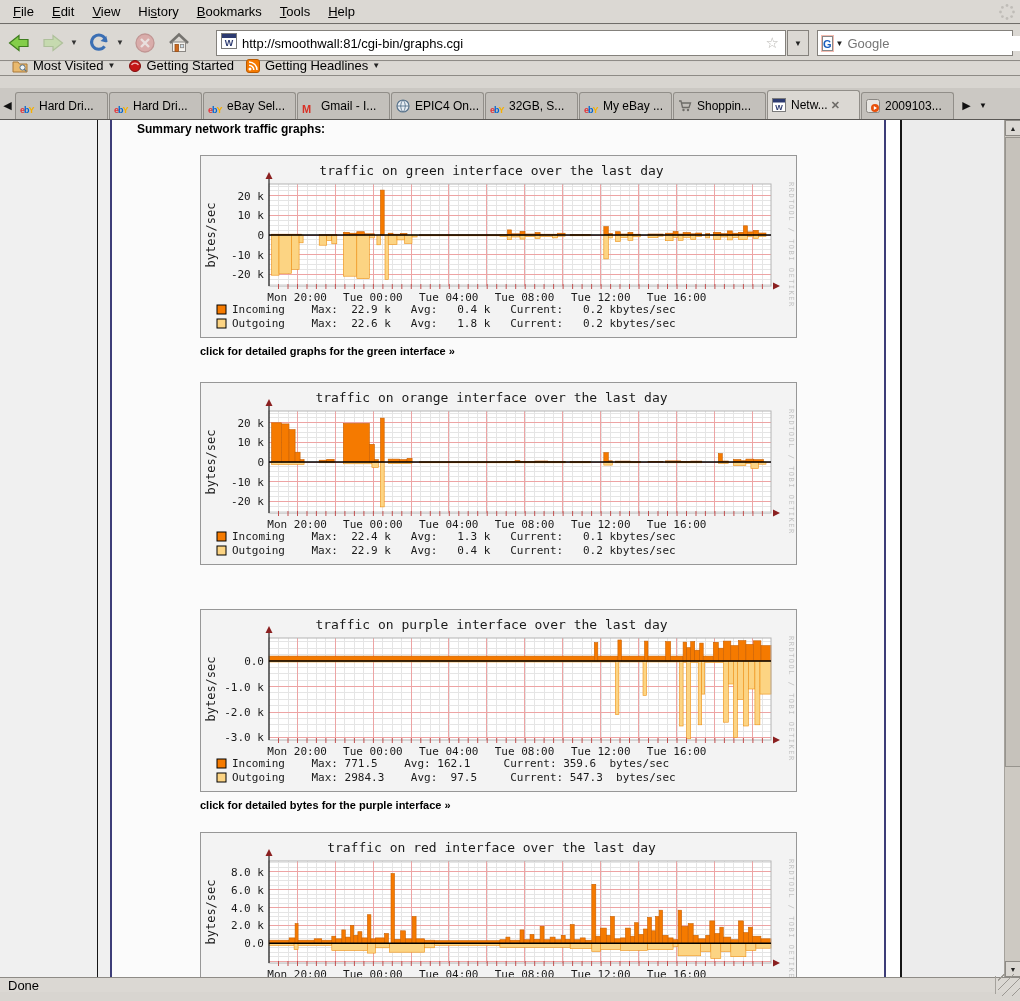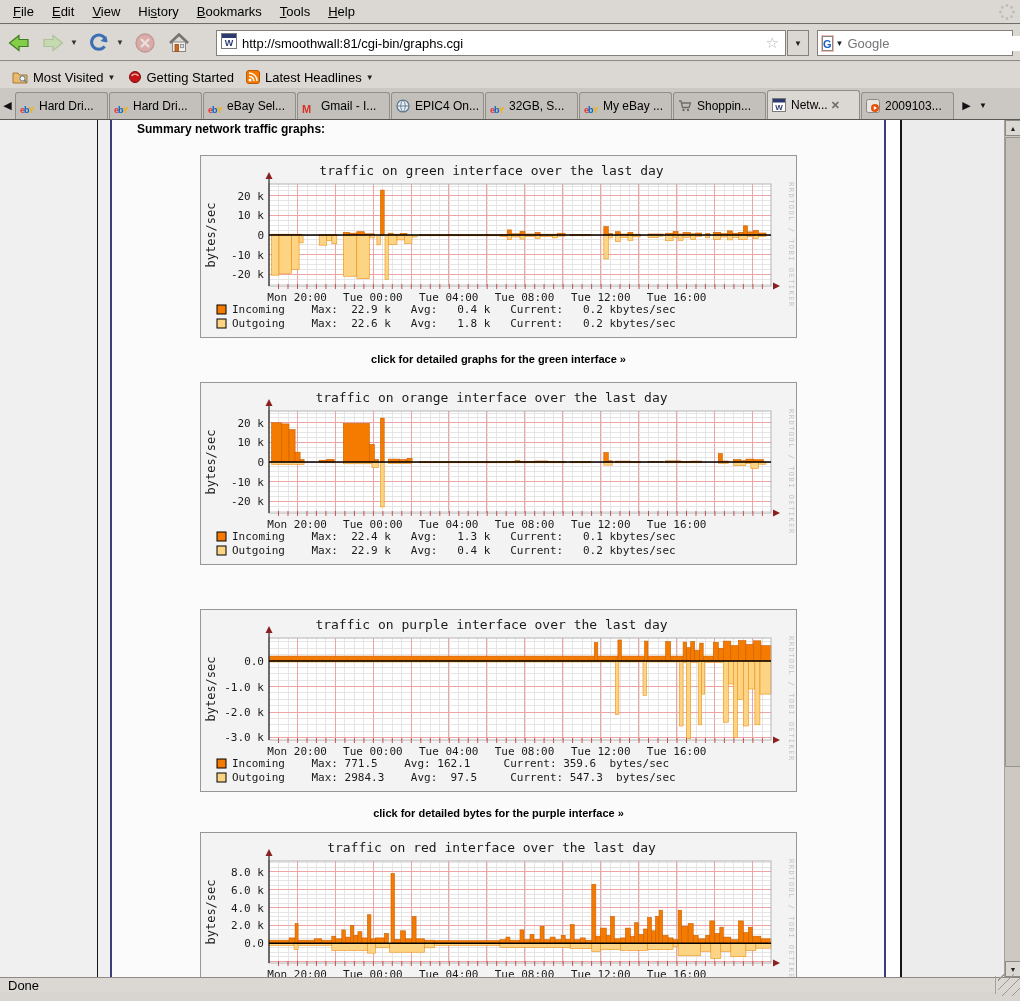--- a/index.html
+++ b/index.html
@@ -29,22 +29,22 @@
               border:1px solid #84817c; display:flex; align-items:center; justify-content:center; font-size:8px; color:#222; }
   .searchbox { position:absolute; left:817px; top:5px; width:196px; height:26px; background:#fff;
                border:1px solid #84817c; display:flex; align-items:center; }
   .searchbox .gicon { width:15px; height:15px; border:1px solid #888; margin-left:4px; font-weight:bold;
                       font-size:11px; color:#1a5dbe; text-align:center; line-height:14px;
                       box-shadow:inset 0 0 0 1px #fff, 0 0 0 1px rgba(220,60,30,.35); }
   .searchbox .sdrop { font-size:8px; color:#222; margin:0 4px 0 3px; }
   .search-input { border:0; outline:0; flex:1; font-size:13px; color:#9a9a9a; font-family:"Liberation Sans",sans-serif; }
 
   
-  .bookbar { position:absolute; left:0; top:62px; width:1020px; height:31px; background:#dbd8d3;
-             border-bottom:1px solid #8e8b86; display:flex; align-items:center; padding-left:6px; }
+  .bookbar { position:absolute; left:0; top:62px; width:1020px; height:14px; background:#dbd8d3;
+             border-bottom:1px solid #8e8b86; display:flex; align-items:flex-end; padding-left:6px; }
   .bookitem { display:flex; align-items:center; font-size:13px; color:#000; padding:2px 6px; }
   .bookitem svg { margin-right:5px; }
   .bookitem .bdrop { font-size:8px; color:#222; margin-left:4px; }
 
   
   .tabbar { position:absolute; left:0; top:88px; width:1020px; height:32px; background:#cbc8c3;
             border-bottom:1px solid #5a5855; display:flex; align-items:flex-end; }
   .tabscroll { width:15px; height:28px; display:flex; align-items:center; justify-content:center;
                font-size:11px; color:#111; }
   .tabstrip { display:flex; align-items:flex-end; width:944px; overflow:hidden; }
@@ -69,22 +69,22 @@
   .panel-border-r { position:absolute; left:884px; top:0; width:2px; height:857px; background:#3d3d78; }
   .white-gap-r { position:absolute; left:886px; top:0; width:14px; height:857px; background:#ffffff; }
   .vrule-black-r { position:absolute; left:900px; top:0; width:2px; height:857px; background:#161616; }
   .right-margin { position:absolute; left:902px; top:0; width:102px; height:857px; background:#ececec; }
 
   .page-heading { position:absolute; left:137px; top:2px; font-size:12px; font-weight:bold; color:#000; }
 
   .rrd-box { position:absolute; left:200px; width:597px; height:183px; background:#f3f3f3;
              border:1px solid #979797; }
   .rrd-box svg { display:block; }
-  .rrd-link { position:absolute; left:200px; width:597px; text-align:center; font-size:11px;
-              font-weight:bold; color:#000;margin-top:8px; }
+  .rrd-link { position:absolute; left:200px; width:597px; font-size:11px;
+              font-weight:bold; color:#000; }
 
   
   .vscroll { position:absolute; right:0; top:0; width:16px; height:857px; background:#cdc9c2; border-left:1px solid #a5a29c; }
   .sbtn { position:absolute; left:0; width:16px; height:16px; background:#dbd8d3; border:1px solid #8e8b86;
           display:flex; align-items:center; justify-content:center; font-size:7px; color:#222; }
   .sbtn.up { top:0; } .sbtn.down { bottom:0; }
   .sthumb { position:absolute; left:0; top:17px; width:16px; height:630px; background:#c6c2bb;
             border:1px solid #97948e; }
 
   
@@ -194,21 +194,21 @@
       </svg>
       <span>Getting Started</span>
     </span>
     <span class="bookitem">
       <svg width="14" height="14" viewBox="0 0 14 14">
         <rect x="0.5" y="0.5" width="13" height="13" rx="2.5" fill="#f57900" stroke="#b85a02"></rect>
         <circle cx="4" cy="10" r="1.5" fill="#fff"></circle>
         <path d="M3 6.2 A4.8 4.8 0 0 1 7.8 11" fill="none" stroke="#fff" stroke-width="1.5"></path>
         <path d="M3 3 A8 8 0 0 1 11 11" fill="none" stroke="#fff" stroke-width="1.5"></path>
       </svg>
-      <span>Latest Headlines</span>
+      <span>Getting Headlines</span>
       <span class="bdrop">▼</span>
     </span>
   </div>
 
   <div class="tabbar">
     <span class="tabscroll">◀</span>
     <div class="tabstrip">
         <div class="tab">
           <span class="ticon"><span class="eb"><i style="color:#e53238">e</i><i style="color:#0064d2">b</i><i style="color:#f5af02">Y</i></span></span>
           <span class="tlabel">Hard Dri...</span>

